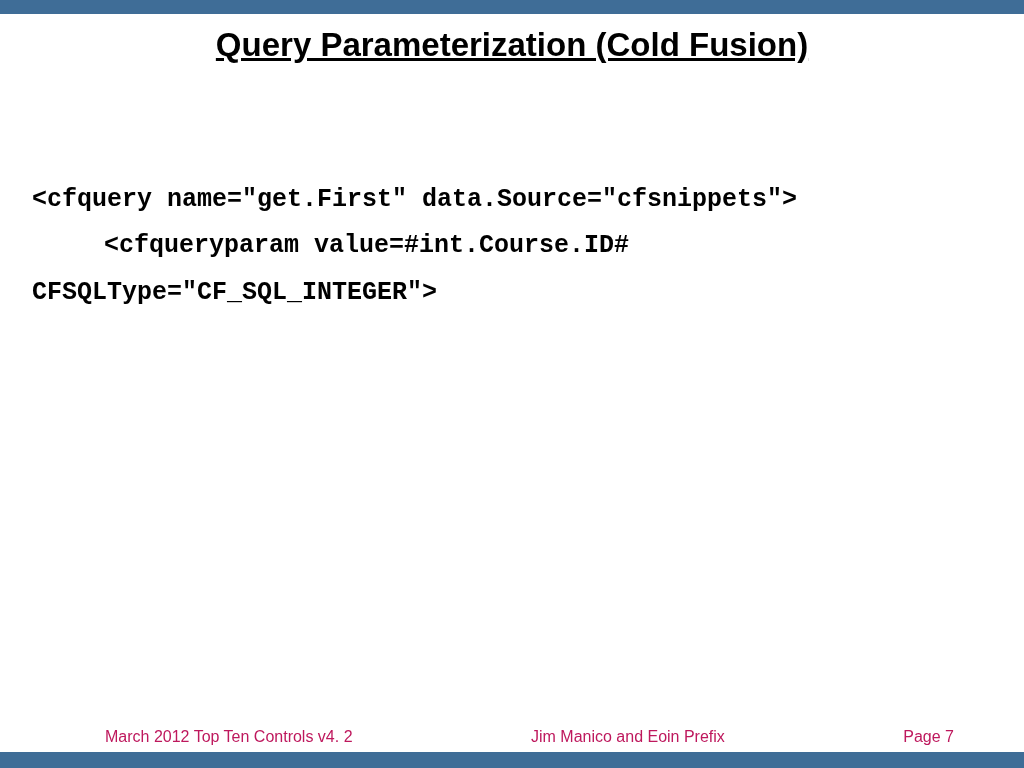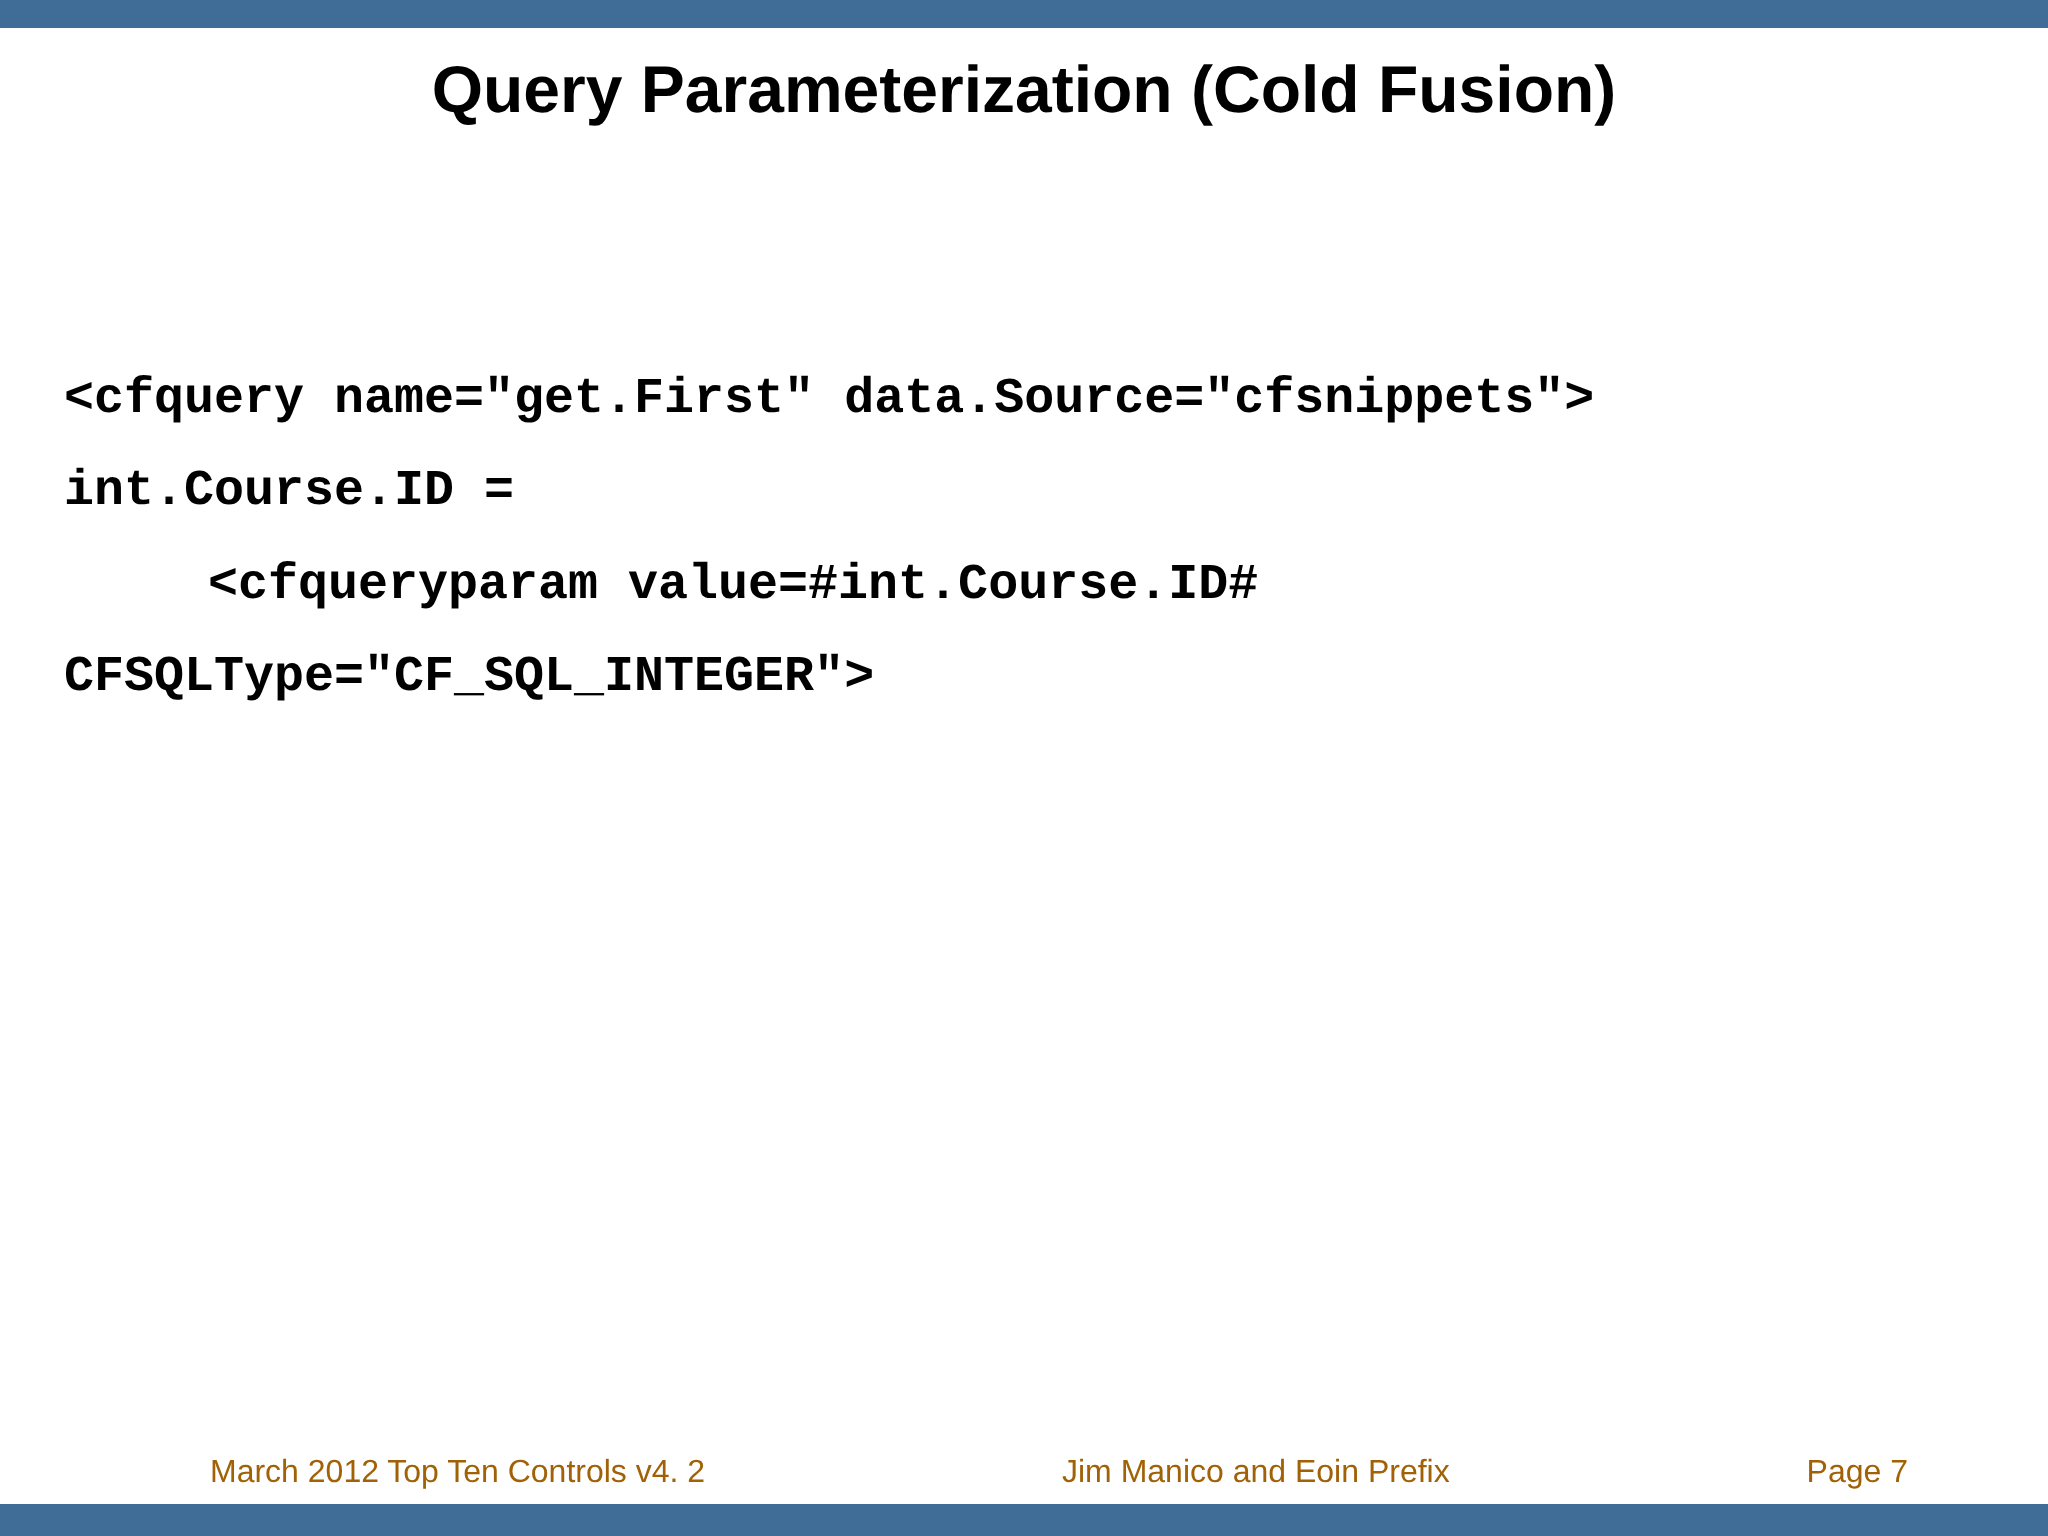--- a/index.html
+++ b/index.html
@@ -18,20 +18,21 @@
   }
   .title {
     position: absolute;
     top: 26px;
     left: 0; right: 0;
     text-align: center;
     font-weight: bold;
     font-size: 33px;
     color: #000;
     font-family: Verdana, Geneva, sans-serif;
+    text-decoration: underline;
   }
   .code-block {
     position: absolute;
     top: 177px;
     left: 32px;
     right: 20px;
     font-family: "Courier New", Courier, monospace;
     font-weight: bold;
     font-size: 25px;
     color: #000;
@@ -47,35 +48,35 @@
   }
   .footer {
     position: absolute;
     bottom: 22px;
     left: 0; right: 0;
     display: flex;
     justify-content: space-between;
     padding: 0 70px 0 105px;
     font-family: Arial, Helvetica, sans-serif;
     font-size: 16px;
-    color: #a16207;
+    color: #be185d;
   }
   .footer .left { flex: 0 0 auto; }
   .footer .center { flex: 0 0 auto; }
   .footer .right { flex: 0 0 auto; }
 </style>
 </head>
 <body>
 
 <div class="slide">
   <div class="top-bar"></div>
 
   <h1 class="title">Query Parameterization (Cold Fusion)</h1>
 
-  <div class="code-block"><div>&lt;cfquery name="get.First" data.Source="cfsnippets"&gt;</div><div>int.Course.ID =</div><div style="padding-left: 72px;">&lt;cfqueryparam value=#int.Course.ID#</div><div>CFSQLType="CF_SQL_INTEGER"&gt;</div></div>
+  <div class="code-block"><div>&lt;cfquery name="get.First" data.Source="cfsnippets"&gt;</div><div style="padding-left: 72px;">&lt;cfqueryparam value=#int.Course.ID#</div><div>CFSQLType="CF_SQL_INTEGER"&gt;</div></div>
 
   <div class="footer">
     <span class="left">March 2012  Top Ten Controls v4. 2</span>
     <span class="center">Jim Manico and Eoin Prefix</span>
     <span class="right">Page 7</span>
   </div>
 
   <div class="bottom-bar"></div>
 </div>
 

